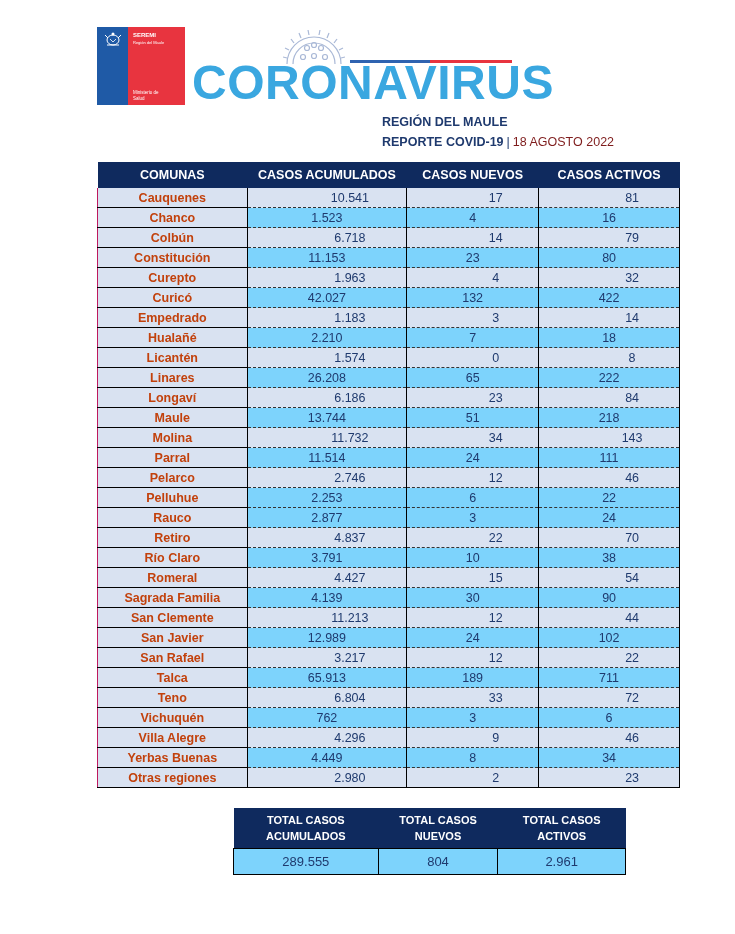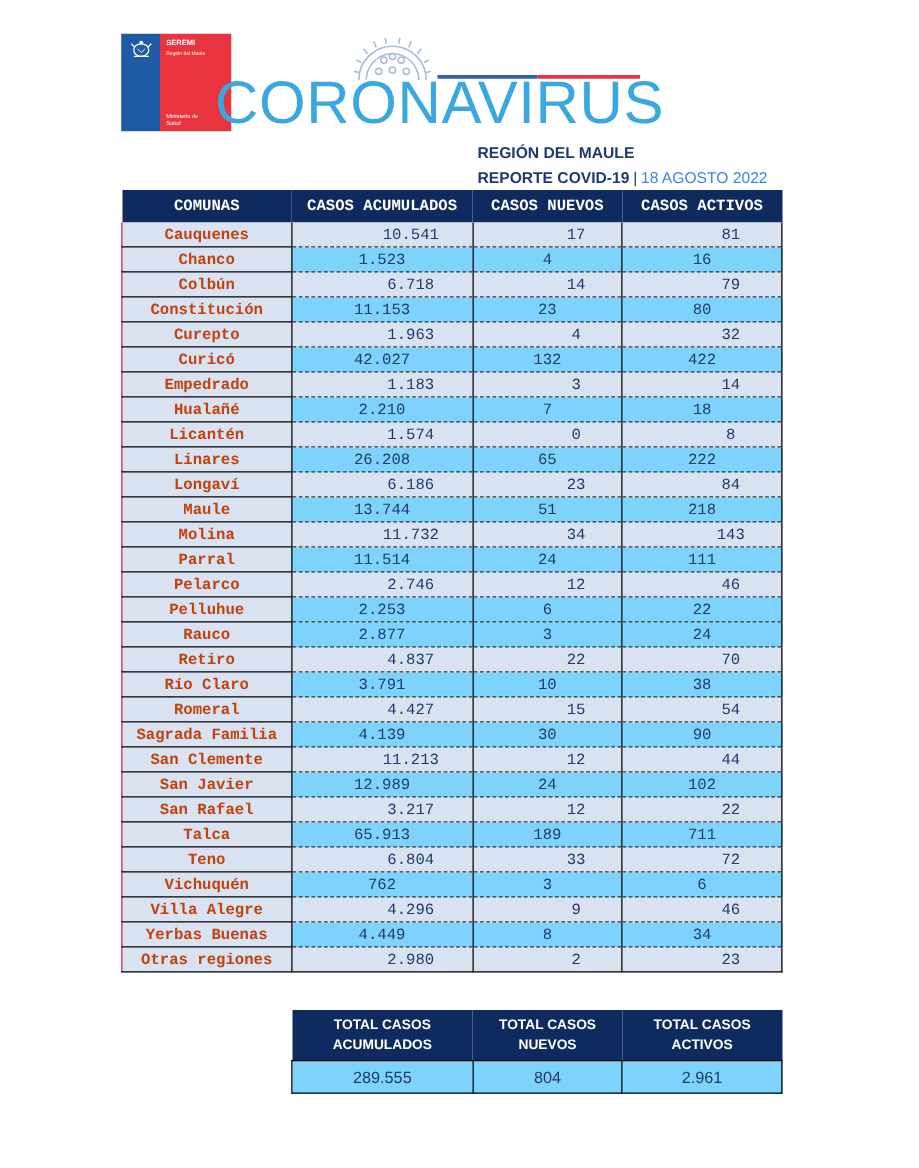--- a/index.html
+++ b/index.html
@@ -5,28 +5,28 @@
   html, body { margin:0; padding:0; background:#ffffff; }
   body { width:735px; height:934px; position:relative; overflow:hidden; font-family:"Liberation Sans", "DejaVu Sans", sans-serif; }
   .logo { position:absolute; left:97px; top:27px; width:88px; height:78px; display:flex; }
   .logo .blue { width:31px; height:100%; background:#1f5aa6; position:relative; }
   .logo .red { flex:1; height:100%; background:#e8343f; position:relative; color:#fff; }
   .logo .crest { position:absolute; left:5px; top:4px; width:22px; height:16px; }
   .logo .t1 { position:absolute; left:5px; top:5px; font-size:6px; font-weight:bold; }
   .logo .t2 { position:absolute; left:5px; top:13px; font-size:4px; }
   .logo .t3 { position:absolute; left:5px; top:63px; font-size:4.5px; line-height:6px; }
   .virus { position:absolute; left:283px; top:30px; width:62px; height:36px; }
-  .title { position:absolute; left:172px; top:58px; font-size:48px; font-weight:normal; color:#3aa7e0; letter-spacing:0.5px; line-height:50px; }
+  .title { position:absolute; left:192px; top:58px; font-size:48px; font-weight:bold; color:#3aa7e0; letter-spacing:0.5px; line-height:50px; }
   .title-line { position:absolute; top:60px; height:3px; }
   .sub1, .sub2 { position:absolute; left:382px; font-size:12.5px; font-weight:bold; color:#1f3a6e; }
   .sub1 { top:115px; }
   .sub2 { top:135px; }
   .sub2 .sep { font-weight:normal; color:#1f3a6e; margin:0 3px; }
-  .sub2 .date { font-weight:normal; color:#3b82f6; }
-  table.main { position:absolute; left:97px; top:152px; border-collapse:collapse; width:529px; font-size:12.5px;font-family:Liberation Mono, monospace; }
+  .sub2 .date { font-weight:normal; color:#7f1d1d; }
+  table.main { position:absolute; left:97px; top:162px; border-collapse:collapse; width:583px; font-size:12.5px; }
   table.main th { background:#0f2a5e; color:#fff; font-weight:bold; height:26px; padding:0; text-align:center; font-size:12.5px; }
   table.main td { height:19px; padding:0; text-align:center; color:#1f3a6e; border-right:1px solid #000; border-bottom:1px dashed #333; }
   table.main td.comuna { background:#d9e2f1; font-weight:bold; border-left:1px solid #be185d; border-bottom:1px solid #000; color:#c2410c; }
   table.main tr.odd td.val { background:#d9e2f1;padding-left:46px; }
   table.main tr.even td.val { background:#7dd3fc; }
   table.main tr.last td { border-bottom:1px solid #000; }
   .col1 { width:136px; } .col2 { width:145px; } .col3 { width:120px; } .col4 { width:128px;margin-top:31px; }
   table.totals { position:absolute; left:233px; top:808px; border-collapse:collapse; width:393px; }
   table.totals th { background:#0f2a5e; color:#fff; font-size:11px; font-weight:bold; height:40px; padding:0; text-align:center; line-height:16px;margin-top:28px; }
   table.totals td { background:#7dd3fc; color:#1f3a6e; font-size:13px; height:25px; text-align:center; border:1px solid #000; padding:0; }

